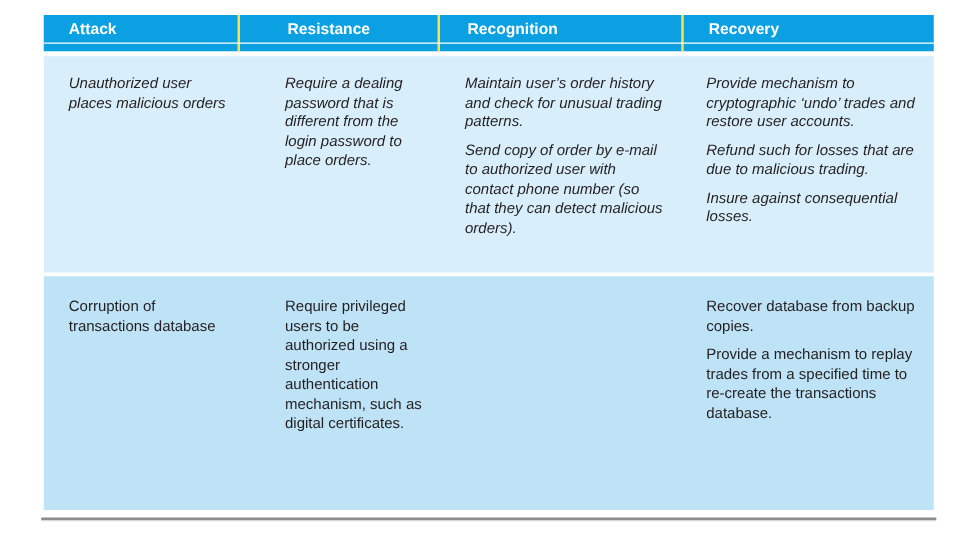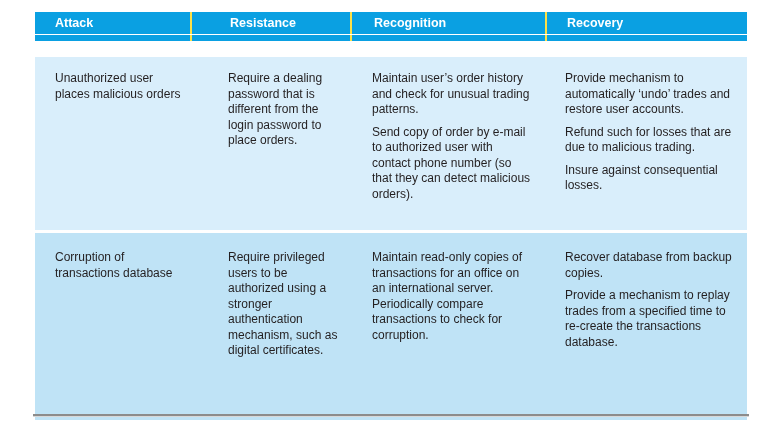--- a/index.html
+++ b/index.html
@@ -43,21 +43,21 @@
     font-size: 12.5px;
     line-height: 22px;
     white-space: nowrap;
     overflow: hidden;
   }
   .hcell + .hcell { border-left: 2px solid #fde047; }
   .trow {
     display: grid;
     grid-template-columns: 155px 160px 195px 202px;
   }
-  .row1 { margin-top: 16px; background: var(--row1-bg); min-height: 173px; }
+  .row1 { margin-top: 4px; background: var(--row1-bg); min-height: 173px; font-style: italic; }
   .row2 { margin-top: 3px; background: var(--row2-bg); min-height: 187px; }
   .cell {
     padding-top: 14px;
     padding-bottom: 10px;
     color: var(--text);
     font-size: 12px;
     line-height: 15.5px;
   }
   .row2 .cell { padding-top: 17px; }
   .cell p { margin: 0 0 7px 0; }
@@ -92,35 +92,34 @@
           <p>Unauthorized user places malicious orders</p>
         </div>
       <div class="cell c2">
           <p>Require a dealing password that is different from the login password to place orders.</p>
         </div>
       <div class="cell c3">
           <p>Maintain user’s order history and check for unusual trading patterns.</p>
           <p>Send copy of order by e-mail to authorized user with contact phone number (so that they can detect malicious orders).</p>
         </div>
       <div class="cell c4">
-          <p>Provide mechanism to automatically ‘undo’ trades and restore user accounts.</p>
+          <p>Provide mechanism to cryptographic ‘undo’ trades and restore user accounts.</p>
           <p>Refund such for losses that are due to malicious trading.</p>
           <p>Insure against consequential losses.</p>
         </div>
     </div>
 
     <div class="trow row2">
       <div class="cell c1">
           <p>Corruption of transactions database</p>
         </div>
       <div class="cell c2">
           <p>Require privileged users to be authorized using a stronger authentication mechanism, such as digital certificates.</p>
         </div>
       <div class="cell c3">
-          <p>Maintain read-only copies of transactions for an office on an international server. Periodically compare transactions to check for corruption.</p>
         </div>
       <div class="cell c4">
           <p>Recover database from backup copies.</p>
           <p>Provide a mechanism to replay trades from a specified time to re-create the transactions database.</p>
         </div>
     </div>
 
   </div>
 
   <div class="bottom-rule"></div>

